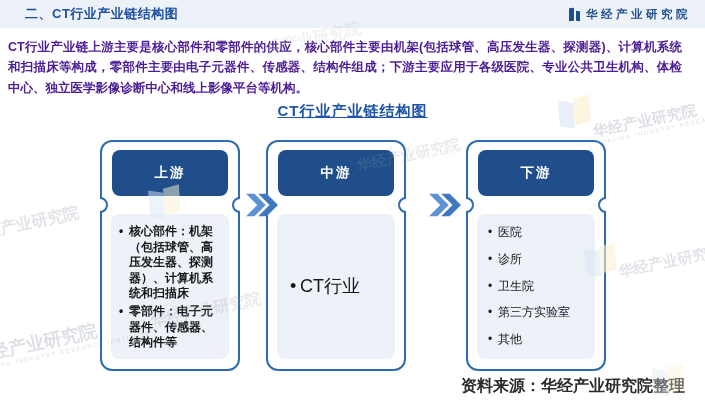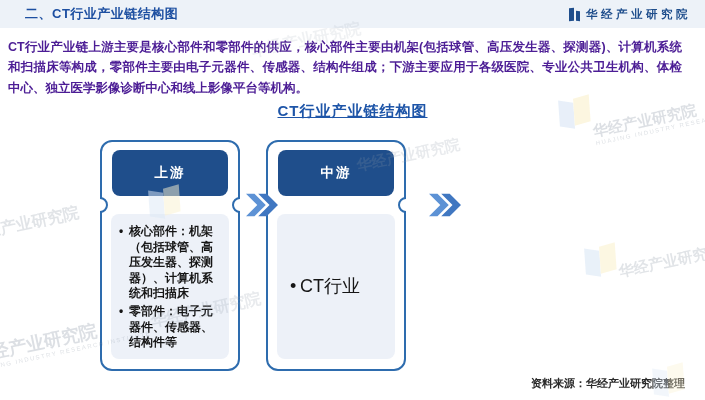--- a/index.html
+++ b/index.html
@@ -42,21 +42,21 @@
   .notch { position:absolute; width:16px; height:16px; border-radius:50%; background:#fff; border:2px solid #2e6cae; top:55px; }
   .notch.nl { left:-10px; } .notch.nr { right:-10px; }
   .notch-eraser { position:absolute; width:11px; height:26px; background:#fff; top:50px; }
   .notch-eraser.el { left:-13px; } .notch-eraser.er { right:-13px; }
 
   
   .chev { position:absolute; top:193px; width:32px; height:24px; }
   .chev.a1 { left:246px; } .chev.a2 { left:429px; }
 
   
-  .source { position:absolute; right:20px; top:376px; font-size:11px; font-weight:bold; color:#2b2b2b;margin-left:30px; }
+  .source { position:absolute; right:20px; top:376px; font-size:16px; font-weight:bold; color:#2b2b2b;margin-left:30px; }
 
   
   .wm-layer { position:absolute; inset:0; pointer-events:none; z-index:6; }
   .wm { position:absolute; transform:rotate(-12deg); color:#8e99a7; font-weight:bold; white-space:nowrap; }
   .wm small { display:block; font-size:6px; font-weight:normal; letter-spacing:1.5px; margin-top:-1px; }
   .wm-book { position:absolute; width:34px; height:34px; transform:rotate(-4deg); }
   .wm-book .pl { position:absolute; left:1px; top:5px; width:15px; height:26px; background:#dce8f6; transform:skewY(12deg); }
   .wm-book .pr { position:absolute; left:16px; top:1px; width:16px; height:27px; background:#fbf2d0; transform:skewY(-12deg); }
 </style>
 </head>
@@ -99,20 +99,36 @@
       <ul>
         <li>CT行业</li>
       </ul>
     </div>
     <span class="notch nl"></span>
     <span class="notch nr"></span>
     <span class="notch-eraser el"></span>
     <span class="notch-eraser er"></span>
   </div>
 
+  <div class="card c3">
+    <div class="card-header">下游</div>
+    <div class="card-body body-down">
+      <ul>
+        <li>医院</li>
+        <li>诊所</li>
+        <li>卫生院</li>
+        <li>第三方实验室</li>
+        <li>其他</li>
+      </ul>
+    </div>
+    <span class="notch nl"></span>
+    <span class="notch nr"></span>
+    <span class="notch-eraser el"></span>
+    <span class="notch-eraser er"></span>
+  </div>
 
   <svg class="chev a1" viewBox="0 0 34 24">
     <path d="M0 0 H9 L21 12 L9 24 H0 L12 12 Z" fill="#5d92d5"></path>
     <path d="M13 0 H22 L34 12 L22 24 H13 L25 12 Z" fill="#4077c1"></path>
   </svg>
   <svg class="chev a2" viewBox="0 0 34 24">
     <path d="M0 0 H9 L21 12 L9 24 H0 L12 12 Z" fill="#5d92d5"></path>
     <path d="M13 0 H22 L34 12 L22 24 H13 L25 12 Z" fill="#4077c1"></path>
   </svg>
 

